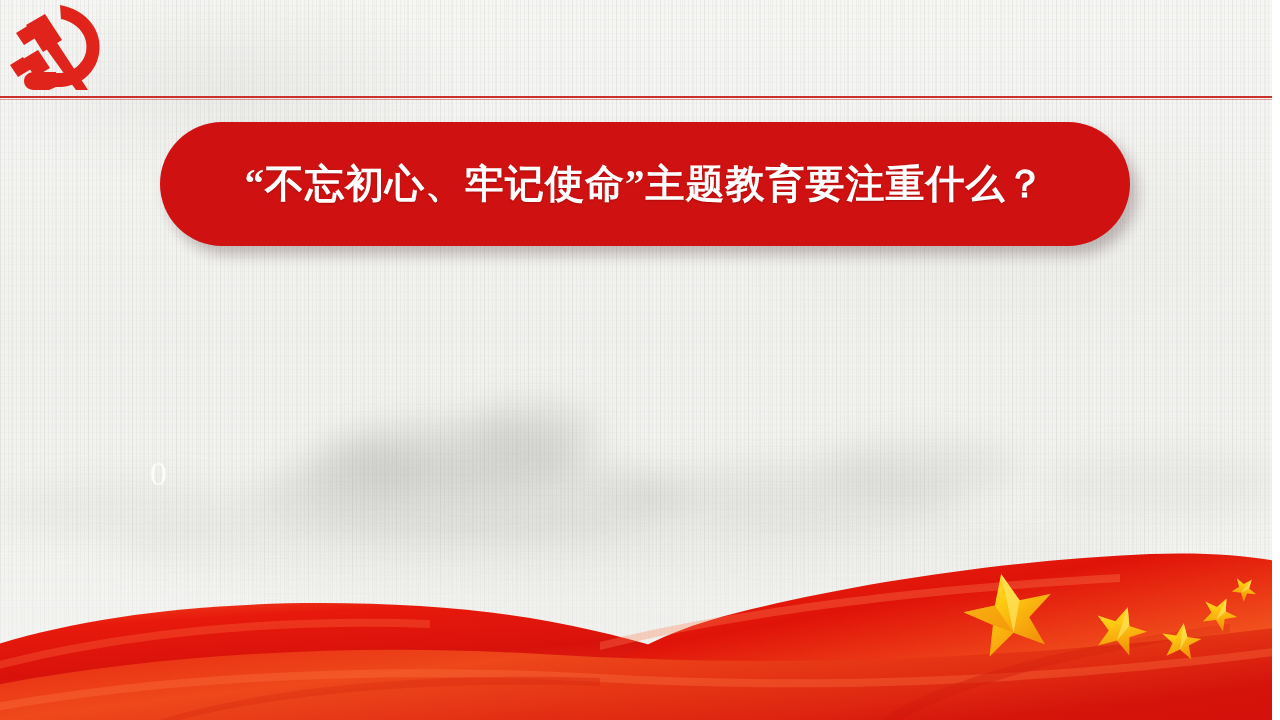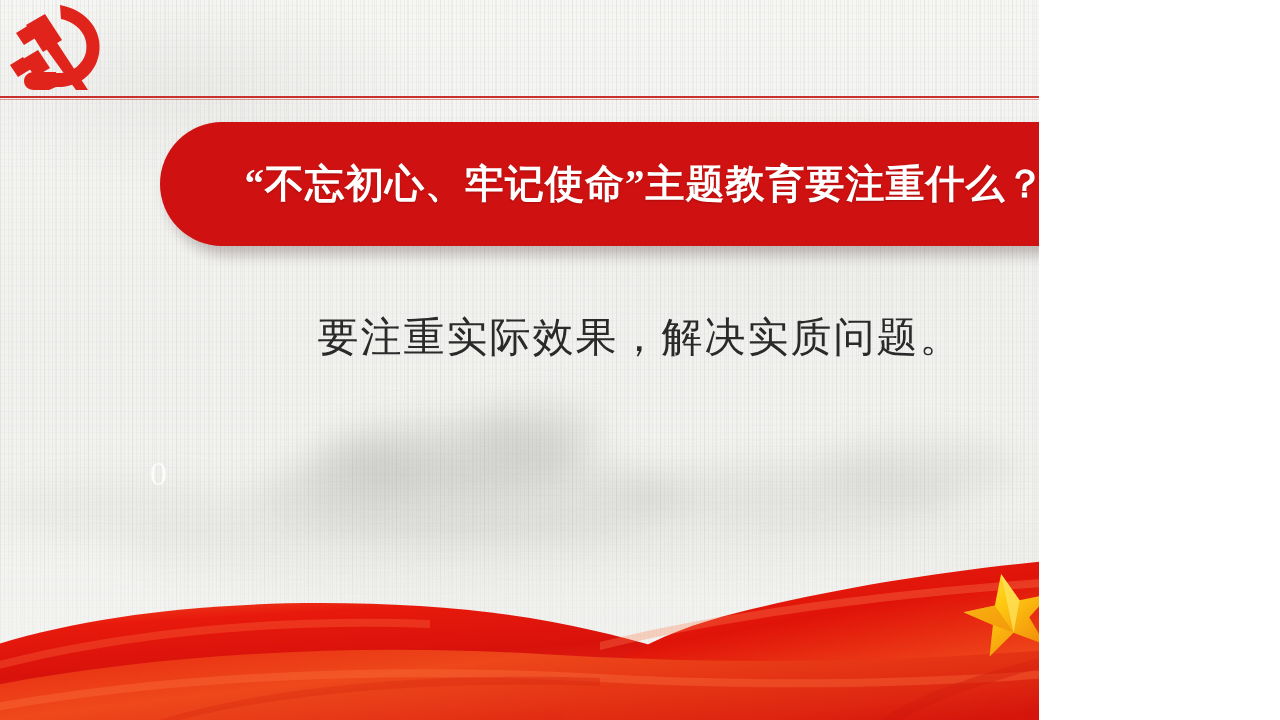--- a/index.html
+++ b/index.html
@@ -7,21 +7,21 @@
     margin: 0;
     padding: 0;
     background: #ffffff;
   }
   body {
     font-family: "Liberation Serif", "DejaVu Serif", serif;
   }
 
   .slide {
     position: relative;
-    width: 1039px;
+    width: 1272px;
     height: 720px;
     overflow: hidden;
     background: #ec4899;
   }
 
   
   .paper-base {
     position: absolute;
     inset: 0;
     background:
@@ -216,21 +216,20 @@
     </svg>
   </div>
 
   <div class="header-rule"></div>
   <div class="header-rule-hair"></div>
 
   <div class="title-banner">
     <span class="title-text">“不忘初心、牢记使命”主题教育要注重什么？</span>
   </div>
 
-  <div class="body-text">要注重实际效果，解决实质问题。</div>
 
   <div class="watermark">0</div>
 
   <div class="flag-wrap">
     <svg class="flag-svg" viewBox="0 0 1280 190" preserveAspectRatio="none" aria-hidden="true">
       <defs>
         <linearGradient id="gRedA" x1="0" y1="0" x2="0.35" y2="1">
           <stop offset="0%" stop-color="#F04A22"></stop>
           <stop offset="22%" stop-color="#E8190C"></stop>
           <stop offset="58%" stop-color="#D8120B"></stop>

